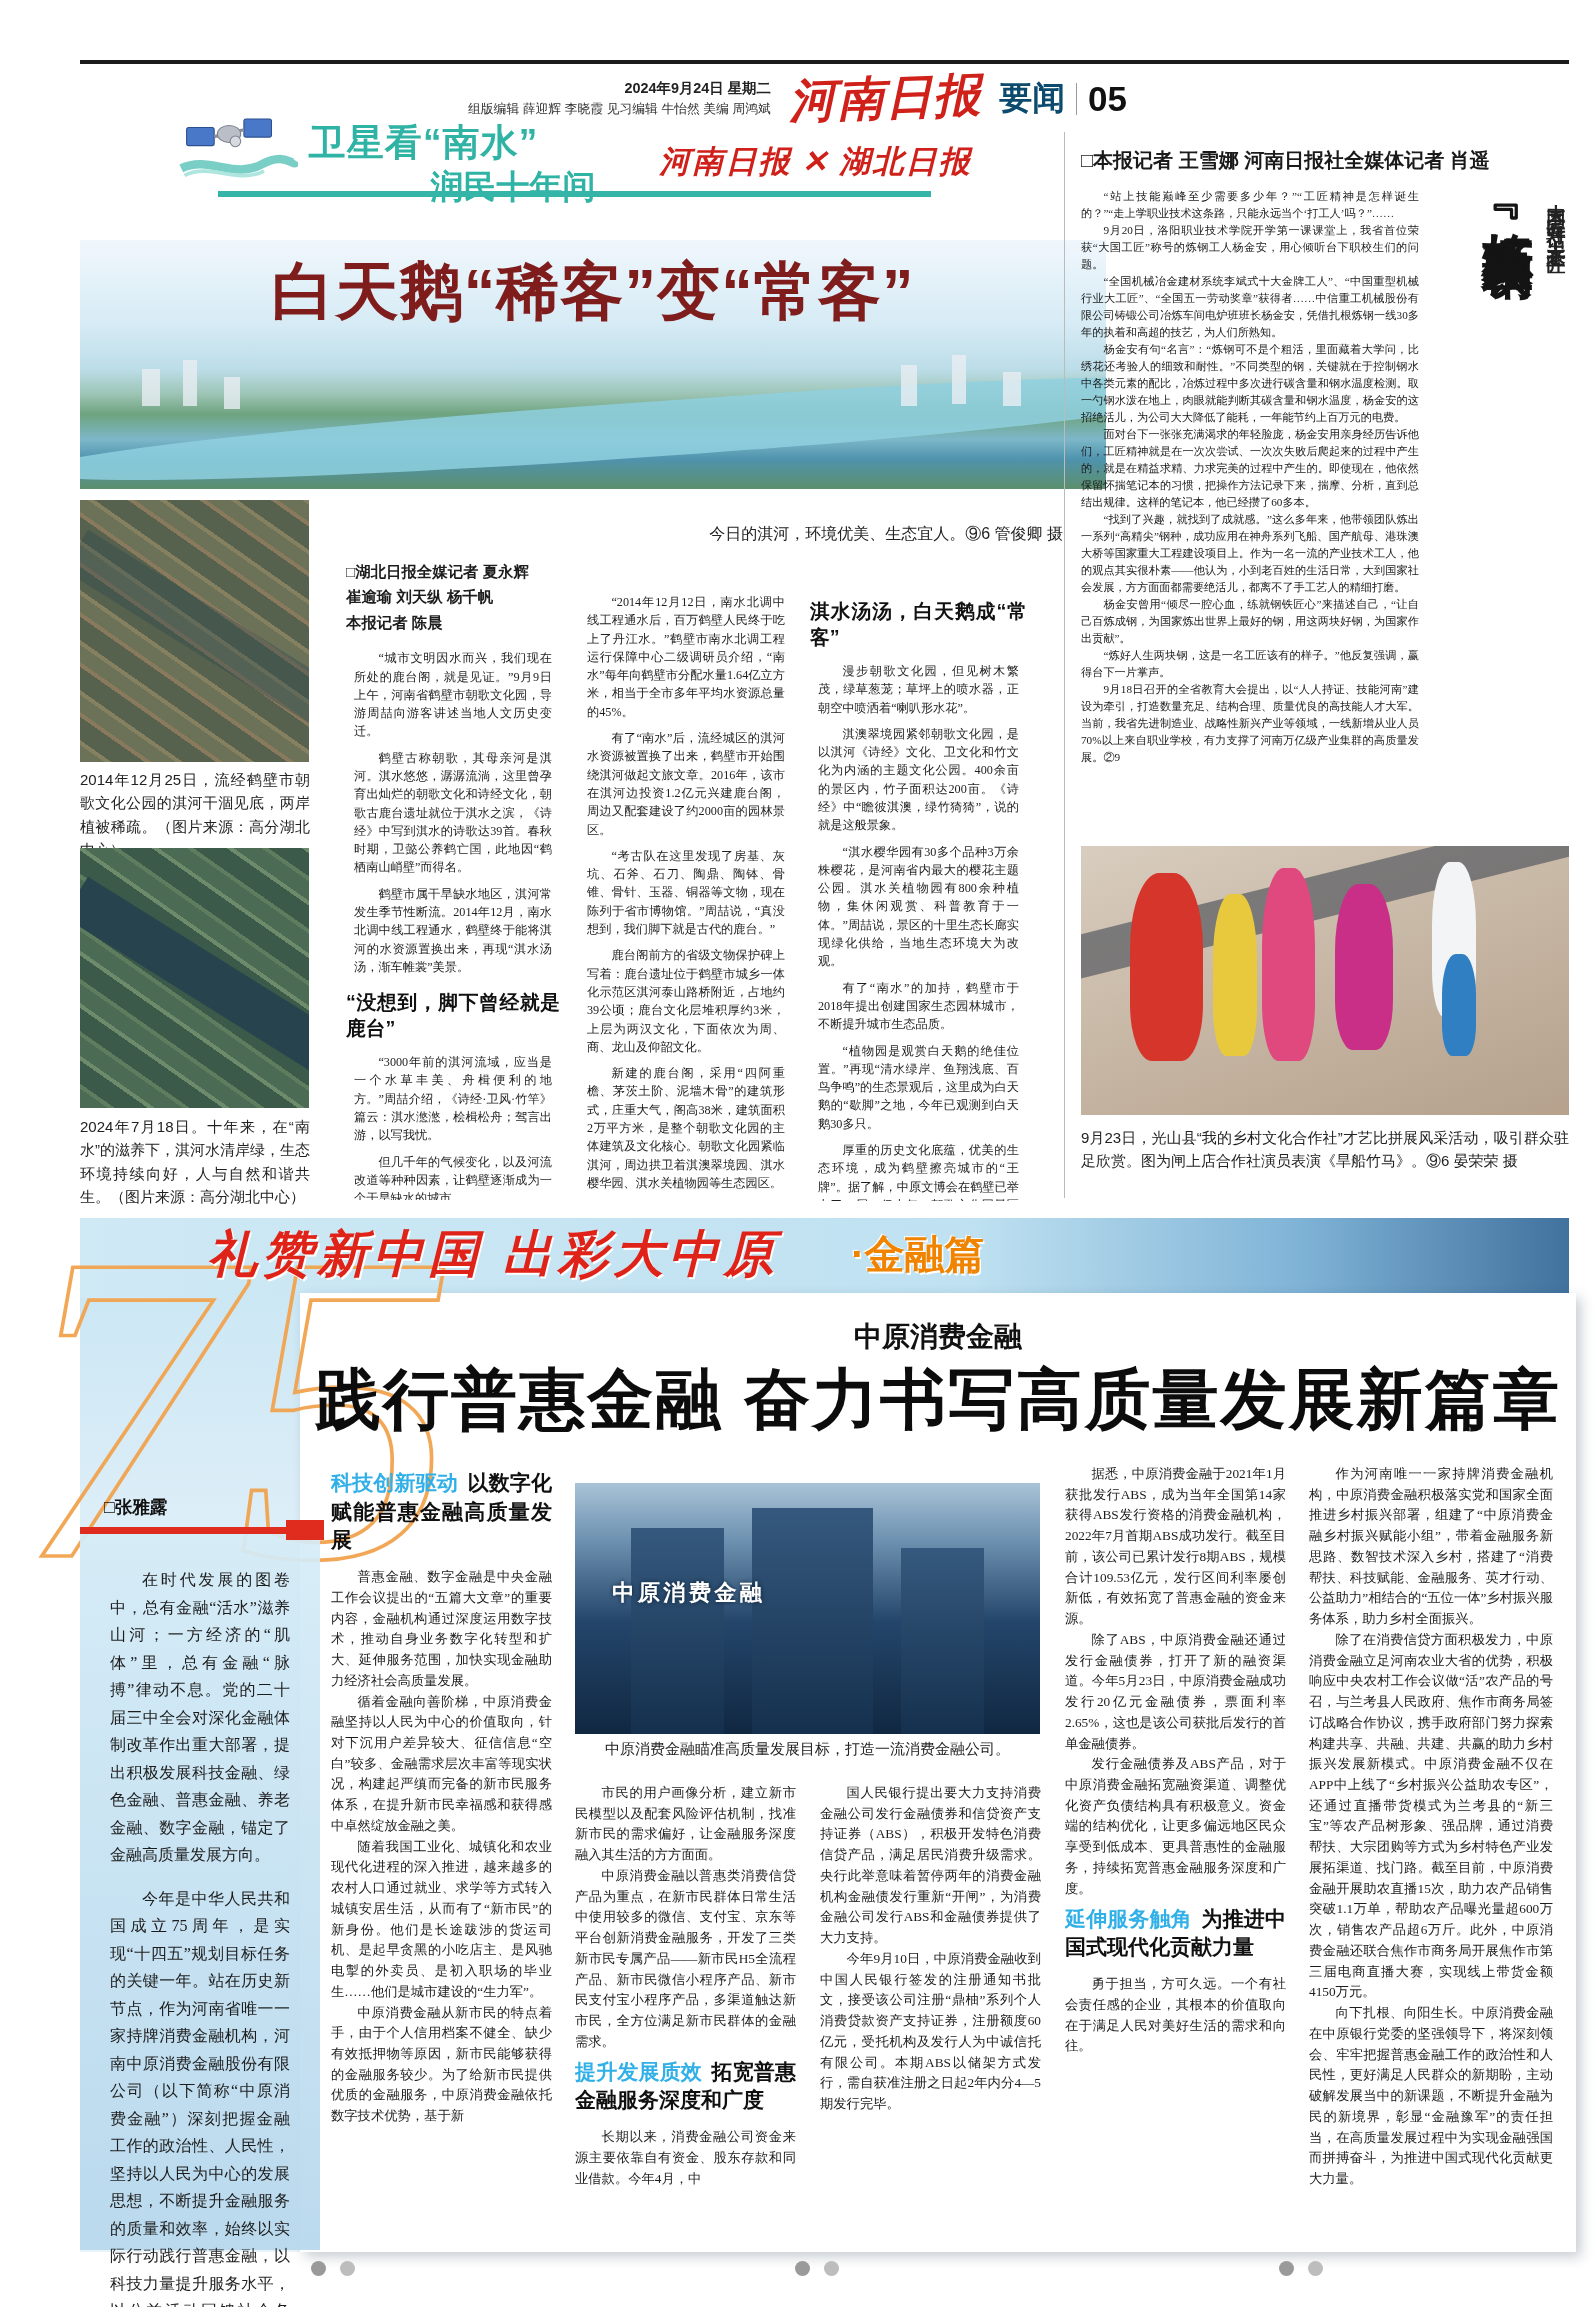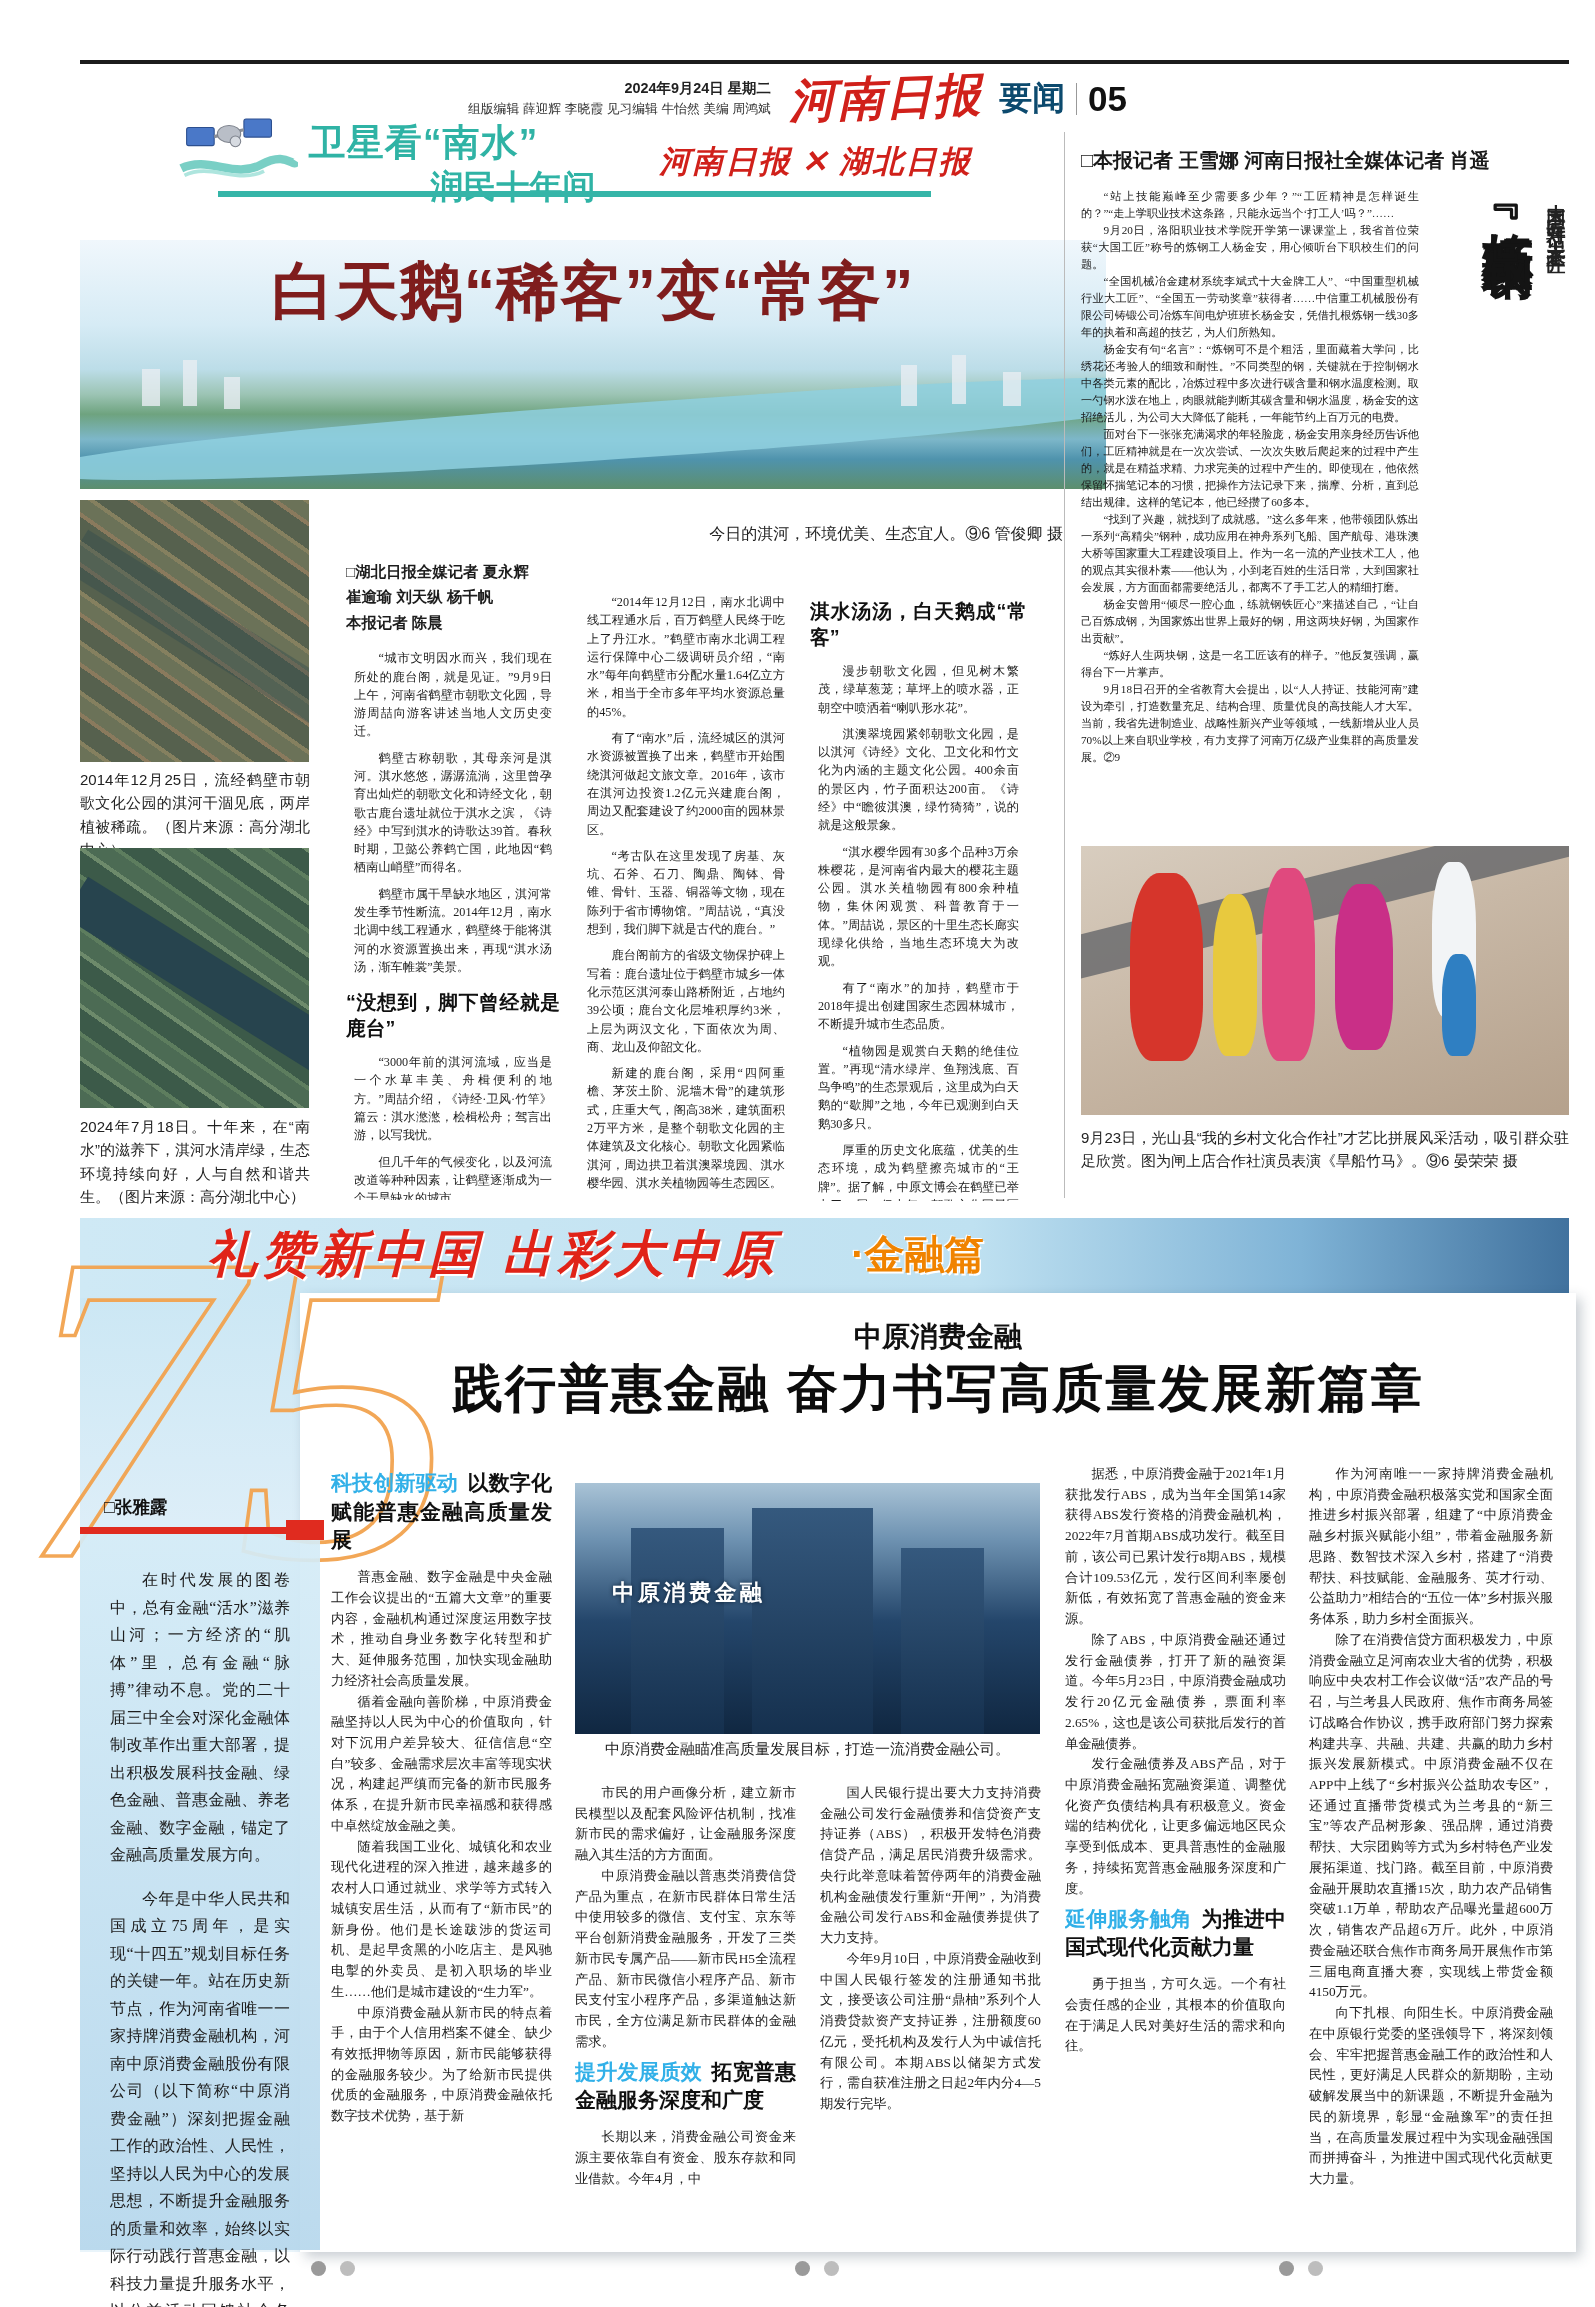--- a/index.html
+++ b/index.html
@@ -84,21 +84,21 @@
      color:transparent;-webkit-text-stroke:3.7px #f2a34f;font-family:"Liberation Serif",serif;z-index:3;opacity:.95;}
   #banner-title-row{left:207px;top:1221px;width:1170px;display:flex;align-items:center;gap:32px;z-index:4;}
   #banner-title{font-size:50px;font-weight:900;font-style:italic;letter-spacing:5.3px;color:#e02318;
      font-family:"Liberation Sans",sans-serif;text-shadow:1.6px 1.6px 0 #ffffff;}
   #banner-tag{font-size:40px;font-weight:900;color:#f08300;font-family:"Liberation Sans",sans-serif;
      text-shadow:1.6px 1.6px 0 #ffffff, -1.1px -1.1px 0 #ffffff;margin-left:40px;}
   #white-card{left:300px;top:1293px;width:1276px;height:959px;background:#ffffff;z-index:2;
      box-shadow:5.3px 5.3px 11.7px rgba(40,60,80,.25);}
   #fin-kicker{left:300px;top:1318px;width:1276px;text-align:center;font-size:28px;font-weight:800;color:#111;
      font-family:"Liberation Sans",sans-serif;z-index:4;}
-  #fin-headline{left:300px;top:1355px;width:1276px;text-align:center;font-size:51px;font-weight:900;color:#0c0c0c;
+  #fin-headline{left:300px;top:1355px;width:1276px;text-align:center;font-size:66px;font-weight:900;color:#0c0c0c;
      letter-spacing:2.1px;font-family:"Liberation Sans",sans-serif;z-index:4;}
   
   #sb-byline{left:104px;top:1495px;font-size:17.6px;font-weight:bold;color:#111;z-index:4;
      font-family:"Liberation Sans",sans-serif;}
   #sidebar-box{left:80px;top:1527px;width:240px;height:723px;z-index:4;
      background:linear-gradient(180deg,rgba(213,236,247,.92),rgba(182,215,236,.92));
      border-top:7.4px solid #e02b1f;box-sizing:border-box;padding:16px 14px;}
   #sidebar-box:before{content:"";position:absolute;right:-4.3px;top:-14px;width:38px;height:20px;background:#e02b1f;}
   #sidebar-box p{margin:16px;text-indent:2em;font-size:16px;line-height:1.72;text-align:justify;color:#1d1d1d;}
   

